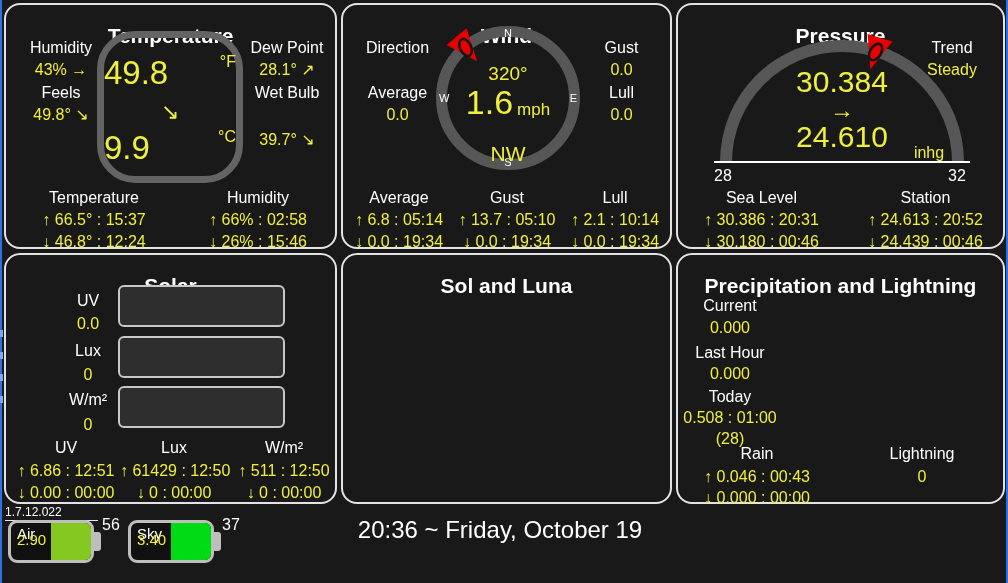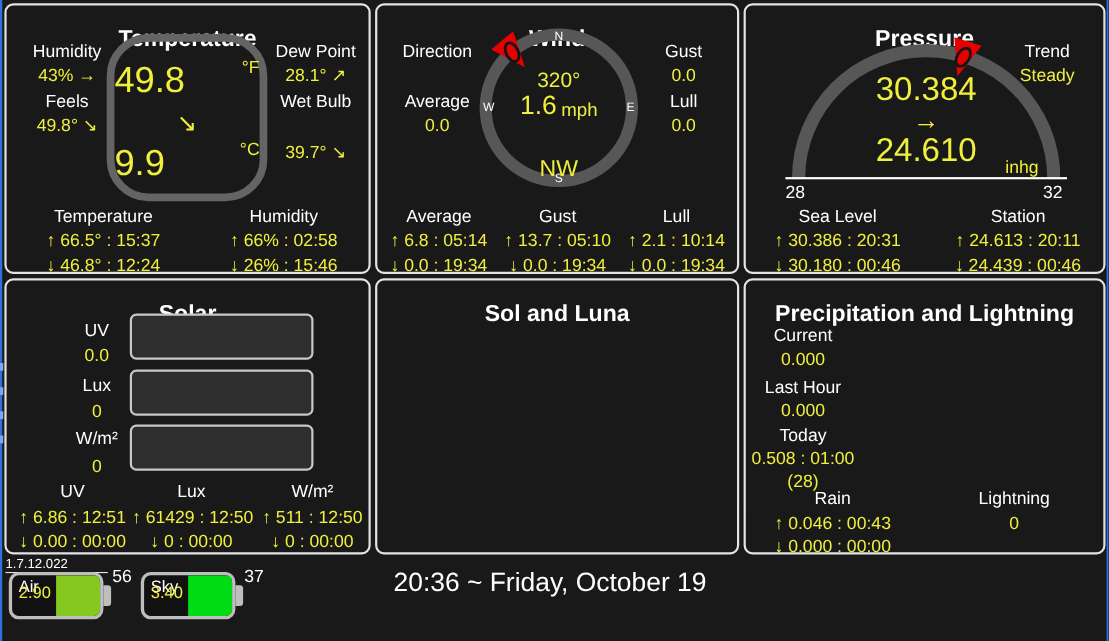--- a/index.html
+++ b/index.html
@@ -1,20 +1,20 @@
 <!DOCTYPE html>
 <html><head>
 <meta charset="utf-8">
 <style>
   html,body{margin:0;padding:0;background:#000;}
   #screen{position:relative;width:1008px;height:583px;background:#191919;overflow:hidden;
     font-family:"Liberation Sans","DejaVu Sans",sans-serif;-webkit-font-smoothing:antialiased;}
   .edge{position:absolute;top:0;bottom:0;width:2px;background:#2E72E2;z-index:50;}
   .edge-tick{position:absolute;left:0;width:3px;height:7px;background:#7FA8F0;z-index:51;}
-  .panel{position:absolute;background:#191919;border:2px solid #E3E3E3;border-radius:8px;box-sizing:border-box;}
+  .panel{position:absolute;background:#191919;border:2px solid #E3E3E3;border-radius:16px;box-sizing:border-box;}
   .ptitle{position:absolute;top:2px;left:0;right:0;text-align:center;font-size:21px;color:#FFFFFF;}
   .cell{position:absolute;text-align:center;white-space:nowrap;line-height:1.25;}
   .lbl{color:#FFFFFF;font-size:16px;}
   .val{color:#F0EF3C;font-size:16px;}
   .stat{color:#F0EF3C;font-size:16px;}
   
   .squircle{position:absolute;left:91px;top:26px;width:146px;height:152px;border:7px solid #646464;
     border-radius:38px;box-sizing:border-box;}
   .bigrow{position:absolute;left:0;right:0;display:flex;justify-content:space-between;align-items:flex-start;color:#F0EF3C;}
   .bignum{font-size:33px;line-height:1;}
@@ -22,21 +22,21 @@
   .trendglyph{position:absolute;left:0;right:0;text-align:center;color:#F0EF3C;font-size:22px;line-height:1;}
   
   .compass{position:absolute;left:93px;top:21px;width:144px;height:144px;border:11px solid #575757;
     border-radius:50%;box-sizing:border-box;}
   .cdir{position:absolute;color:#FFFFFF;font-size:11px;line-height:1;}
   .cN{top:-9px;left:50%;transform:translateX(-50%);}
   .cS{bottom:-9px;left:50%;transform:translateX(-50%);}
   .cW{left:-8px;top:50%;transform:translateY(-50%);}
   .cE{right:-8px;top:50%;transform:translateY(-50%);}
   .speedrow{position:absolute;left:0;right:0;display:flex;justify-content:center;align-items:flex-end;color:#F0EF3C;}
-  .speednum{font-size:24px;line-height:1;}
+  .speednum{font-size:34px;line-height:1;}
   .speedunit{font-size:17px;line-height:1;margin-left:4px;margin-bottom:1px;}
   .pointer-svg{position:absolute;z-index:5;}
   
   .gaugearc{position:absolute;left:42px;top:35px;width:244px;height:122px;border:12px solid #575757;
     border-bottom:none;border-radius:122px 122px 0 0;box-sizing:border-box;}
   .gaugebase{position:absolute;left:36px;top:156px;width:256px;height:2px;background:#FFFFFF;}
   
   .sbar{position:absolute;left:112px;width:167px;height:42px;border:2px solid #C8C8C8;border-radius:6px;
     background:#2E2E2E;box-sizing:border-box;}
   
@@ -158,21 +158,21 @@
     <div class="cell lbl" style="left:30px;top:161px;width:30px;">28</div>
     <div class="cell lbl" style="left:264px;top:161px;width:30px;">32</div>
 
     <div class="cell lbl" style="left:224px;top:33px;width:100px;">Trend</div>
     <div class="cell val" style="left:224px;top:55px;width:100px;">Steady</div>
 
     <div class="cell lbl" style="left:6px;top:183px;width:155px;">Sea Level</div>
     <div class="cell stat" style="left:6px;top:205px;width:155px;">↑ 30.386 : 20:31</div>
     <div class="cell stat" style="left:6px;top:227px;width:155px;">↓ 30.180 : 00:46</div>
     <div class="cell lbl" style="left:170px;top:183px;width:155px;">Station</div>
-    <div class="cell stat" style="left:170px;top:205px;width:155px;">↑ 24.613 : 20:11</div>
+    <div class="cell stat" style="left:170px;top:205px;width:155px;">↑ 24.613 : 20:52</div>
     <div class="cell stat" style="left:170px;top:227px;width:155px;">↓ 24.439 : 00:46</div>
   </section>
 
   <section class="panel" style="left:4px;top:253px;width:333px;height:251px;">
     <h2 class="ptitle">Solar</h2>
 
     <div class="cell lbl" style="left:32px;top:36px;width:100px;">UV</div>
     <div class="cell val" style="left:32px;top:59px;width:100px;">0.0</div>
     <div class="sbar" style="top:30px;"></div>
 

